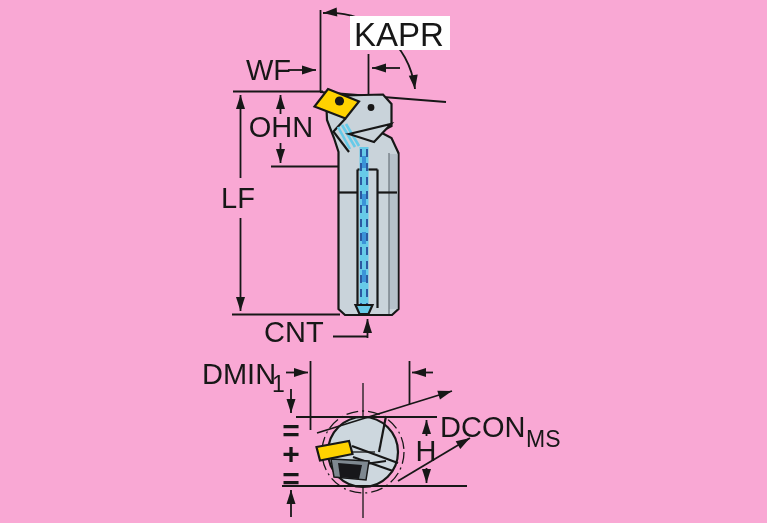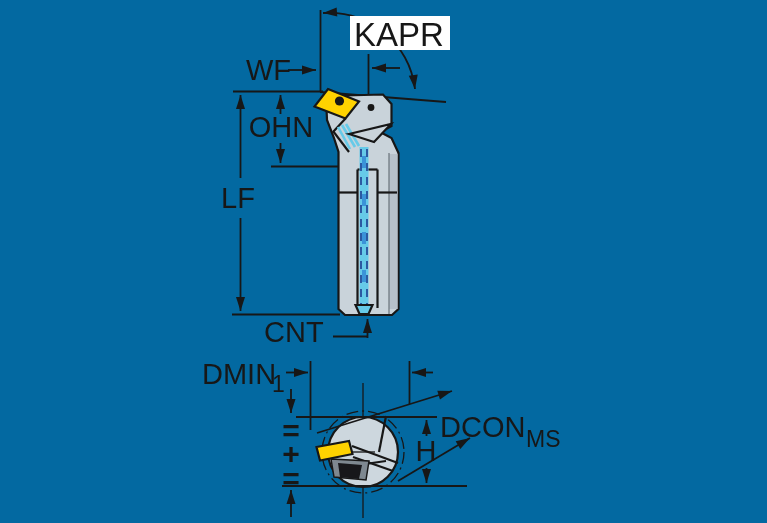--- a/index.html
+++ b/index.html
@@ -1,16 +1,16 @@
 <!DOCTYPE html>
 <html style="--c-outline: #171717; --c-body: #c9d3da; --c-body_shade: #b6c1ca; --c-section_fill: #cdd7de; --c-insert: #ffd200; --c-coolant: #66cae8; --c-coolant_dash: #1d3d8f; --c-coolant_core: #3b93d8; --c-clamp_dark: #17171a; --c-clamp_gray: #7e8890;"><head>
 <meta charset="utf-8">
 <style>
   html,body{margin:0;padding:0;background:#ffffff;}
-  .frame{position:relative;width:767px;height:523px;background:#0369a1;overflow:hidden;}
+  .frame{position:relative;width:767px;height:523px;background:#f9a8d4;overflow:hidden;}
   svg{display:block;}
   svg text{font-family:"Liberation Sans","DejaVu Sans",sans-serif;fill:var(--c-outline,#171717);}
   .lbl{font-size:29px;}
   .lbl-big{font-size:33px;}
   .lbl-sub{font-size:23px;}
   .mark{font-size:30px;font-weight:bold;}
   .dl{stroke:var(--c-outline,#171717);stroke-width:1.8;fill:none;}
   .dl-thin{stroke:var(--c-outline,#171717);stroke-width:1.3;fill:none;}
   .ol{stroke:var(--c-outline,#171717);stroke-width:2.2;fill:none;}
   .body-fill{fill:var(--c-body,#c9d3da);}

